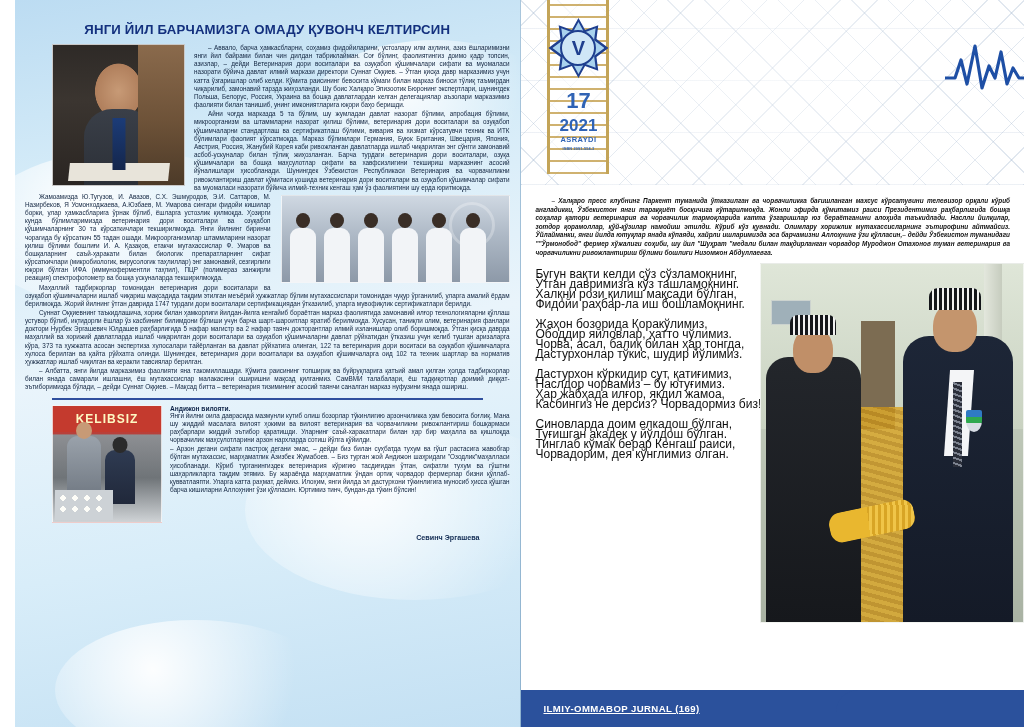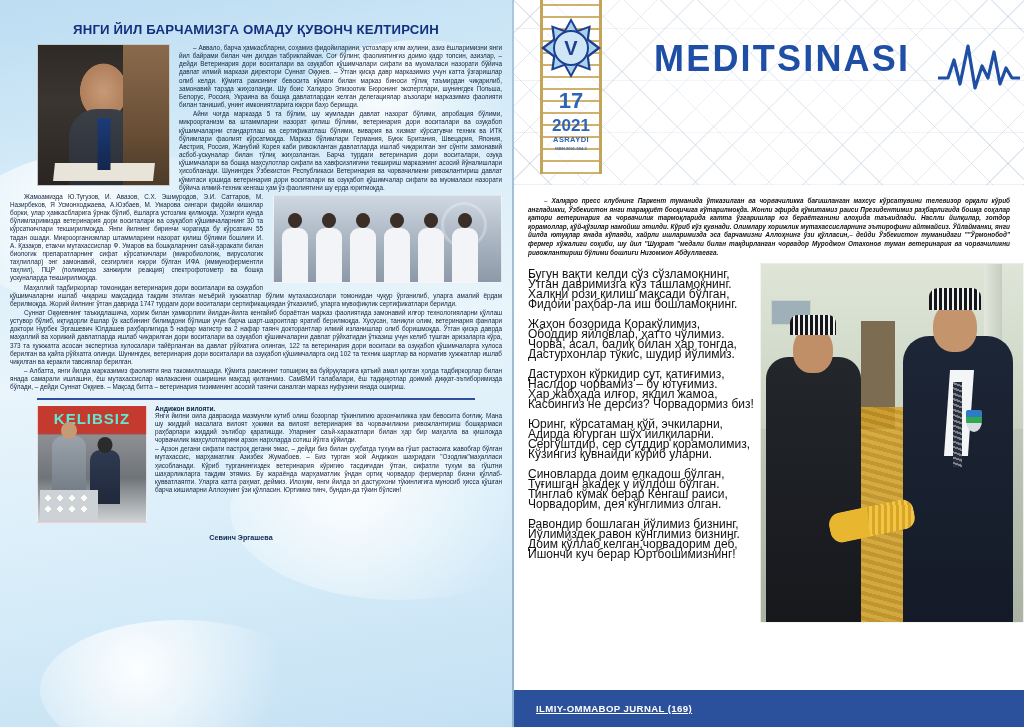--- a/index.html
+++ b/index.html
@@ -2,21 +2,21 @@
 <html><head>
 <meta charset="utf-8">
 <style>
   * { box-sizing: border-box; margin: 0; padding: 0; }
   html, body {
     width: 1024px; height: 727px;
     background: #ffffff;
     font-family: "Liberation Sans", sans-serif;
     overflow: hidden;
   }
-  .spread { position: relative; width: 1024px; height: 727px; display: flex; }
+  .spread { position: relative; width: 1024px; height: 727px; display: flex; padding-left: 15px; }
 
   
   .page-left {
     position: relative; width: 512px; height: 727px;
     background: linear-gradient(170deg,#bcdcf2 0%,#d4ebf8 22%,#e9f4fb 48%,#d8edf9 72%,#c3e0f3 100%);
     overflow: hidden;
   }
   .cloud {
     position:absolute; border-radius:50%;
     background: radial-gradient(circle at 35% 35%, rgba(255,255,255,.95), rgba(255,255,255,0) 70%);
@@ -82,21 +82,21 @@
     border:3px solid rgba(255,255,255,.5); opacity:.55;
   }
 
   
   .ph-market{
     float:left; width:110px; height:118px; margin:0 8px 6px 27px;
     background:linear-gradient(180deg,#c0342c 0%,#b8403a 24%,#8d8f93 25%,#6f7478 62%,#cfd3d6 100%);
   }
   .ph-market .sign{
     position:absolute; left:0; top:0; width:100%; height:26px;
-    background:#c43a2e; color:#5eead4; font-weight:bold; font-size:15px;
+    background:#c43a2e; color:#fef9c3; font-weight:bold; font-size:12px;
     letter-spacing:1px; line-height:26px; text-align:center; overflow:hidden;
   }
   .ph-market .man1{
     position:absolute; left:14px; bottom:22px; width:34px; height:64px;
     background:linear-gradient(180deg,#9aa2ab,#6f7781); border-radius:11px 11px 0 0;
   }
   .ph-market .man1::before{
     content:""; position:absolute; left:50%; top:-14px; transform:translateX(-50%);
     width:16px; height:17px; border-radius:50%; background:#c79a76;
   }
@@ -124,21 +124,21 @@
 
   .ptext{
     font-size:6.35px; line-height:8.15px; color:#10233f;
     text-align:justify; text-indent:14px; margin-bottom:1px;
     font-family:"Liberation Sans", sans-serif;
   }
   .ptext.noind{ text-indent:0; }
   .lp-rule{ clear:both; height:2px; background:#2f4f9e; margin:6px 27px 5px 27px; }
   .sub-head{ font-size:6.6px; font-weight:bold; color:#0d2348; }
   .byline{
-    clear:both; text-align:center; font-size:7.2px; font-weight:bold;
+    clear:both; text-align:right; font-size:7.2px; font-weight:bold;
     color:#102a52; padding:4px 30px 0 0;
   }
 
   
   .spine{
     width:2px; height:727px; background:linear-gradient(180deg,#a9c6dc,#8fb3cf);
   }
 
   
   .page-right{ position:relative; width:510px; height:727px; background:#ffffff; overflow:hidden; }
@@ -377,21 +377,20 @@
           <div class="star-in"></div>
           <div class="disc">V</div>
         </div>
         <div class="issue-no">17</div>
         <div class="issue-year">2021</div>
         <div class="issue-month">ASRAYDI</div>
         <div class="issue-isbn">ISBN 2091-554-3</div>
       </div>
 
       <div class="title-block">
-        <div class="mag-title">MEDITSINASI</div>
       </div>
 
       <svg class="ekg" width="82" height="62" viewBox="0 0 82 62">
         <polyline points="0,40 10,40 16,22 22,46 30,8 37,50 44,28 50,40 56,14 62,46 68,30 74,40 82,40" fill="none" stroke="#1e4fa5" stroke-width="3.2" stroke-linejoin="round" stroke-linecap="round"></polyline>
       </svg>
 
 
     </div>
 
     <div class="rp-body">
@@ -425,32 +424,24 @@
 Халқни рози қилиш мақсади бўлган,
 Фидойи раҳбар-ла иш бошламоқнинг.</div>
           <div class="stanza" style="white-space:pre-line">Жаҳон бозорида Қоракўлимиз,
 Ободдир яйловлар, ҳатто чўлимиз.
 Чорва, асал, балиқ билан ҳар тонгда,
 Дастурхонлар тўкис, шудир йўлимиз.</div>
           <div class="stanza" style="white-space:pre-line">Дастурхон кўркидир сут, қатиғимиз,
 Наслдор чорвамиз – бу ютуғимиз.
 Ҳар жабҳада илғор, якдил жамоа,
 Касбингиз не дерсиз? Чорвадормиз биз!</div>
-          <div class="stanza" style="white-space:pre-line">Юринг, кўрсатаман қўй, эчкиларни,
-Адирда югурган шўх йилқиларни.
-Сергўштдир, сер сутддир қорамолимиз,
-Кўзингиз қувнайди кўриб уларни.</div>
           <div class="stanza" style="white-space:pre-line">Синовларда доим елкадош бўлган,
 Туғишган акадек у йўлдош бўлган.
 Тинглаб кўмак берар Кенгаш раиси,
 Чорвадорим, дея кўнглимиз олган.</div>
-          <div class="stanza" style="white-space:pre-line">Равондир бошлаган йўлимиз бизнинг,
-Йўлимиздек равон кўнглимиз бизнинг.
-Доим қўллаб келган,чорвадорим деб,
-Ишончи куч берар Юртбошимизнинг!</div>
         </div>
       </div>
     </div>
 
     <div class="bottom-bar">
       <span class="bb-text">ILMIY-OMMABOP JURNAL (169)</span>
     </div>
   </div>
 
 </div>

